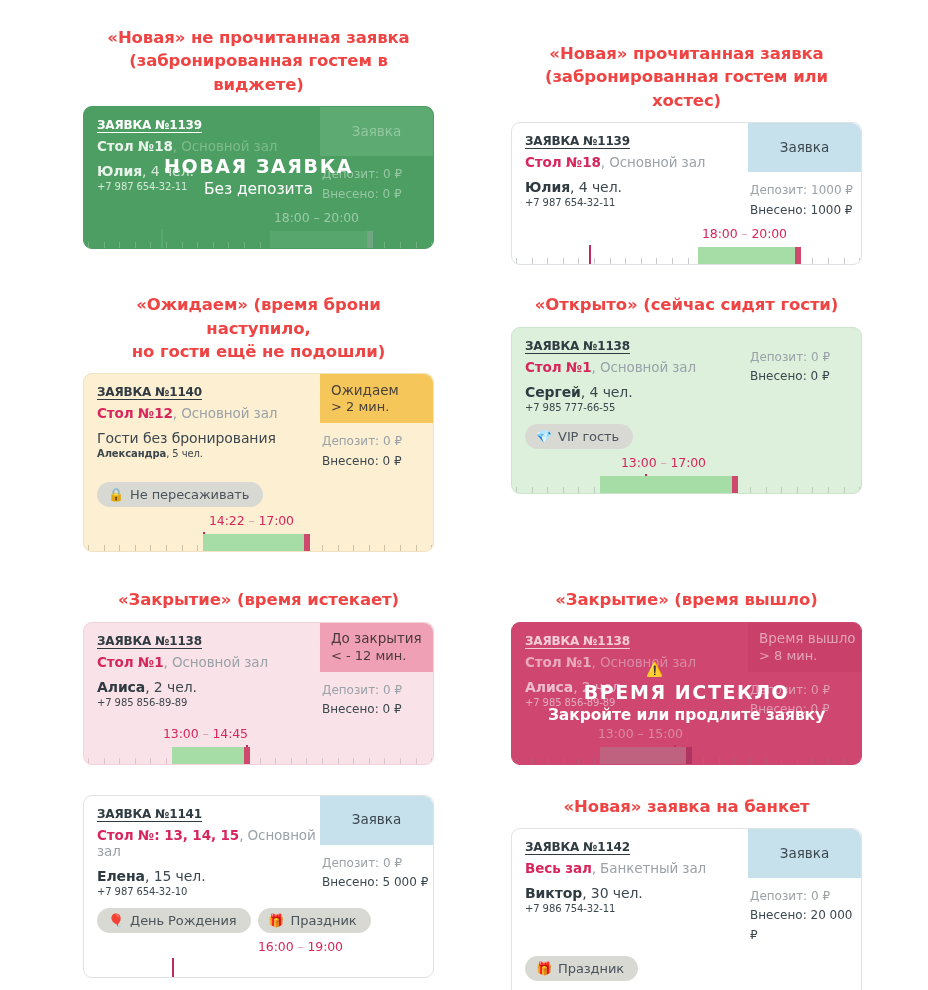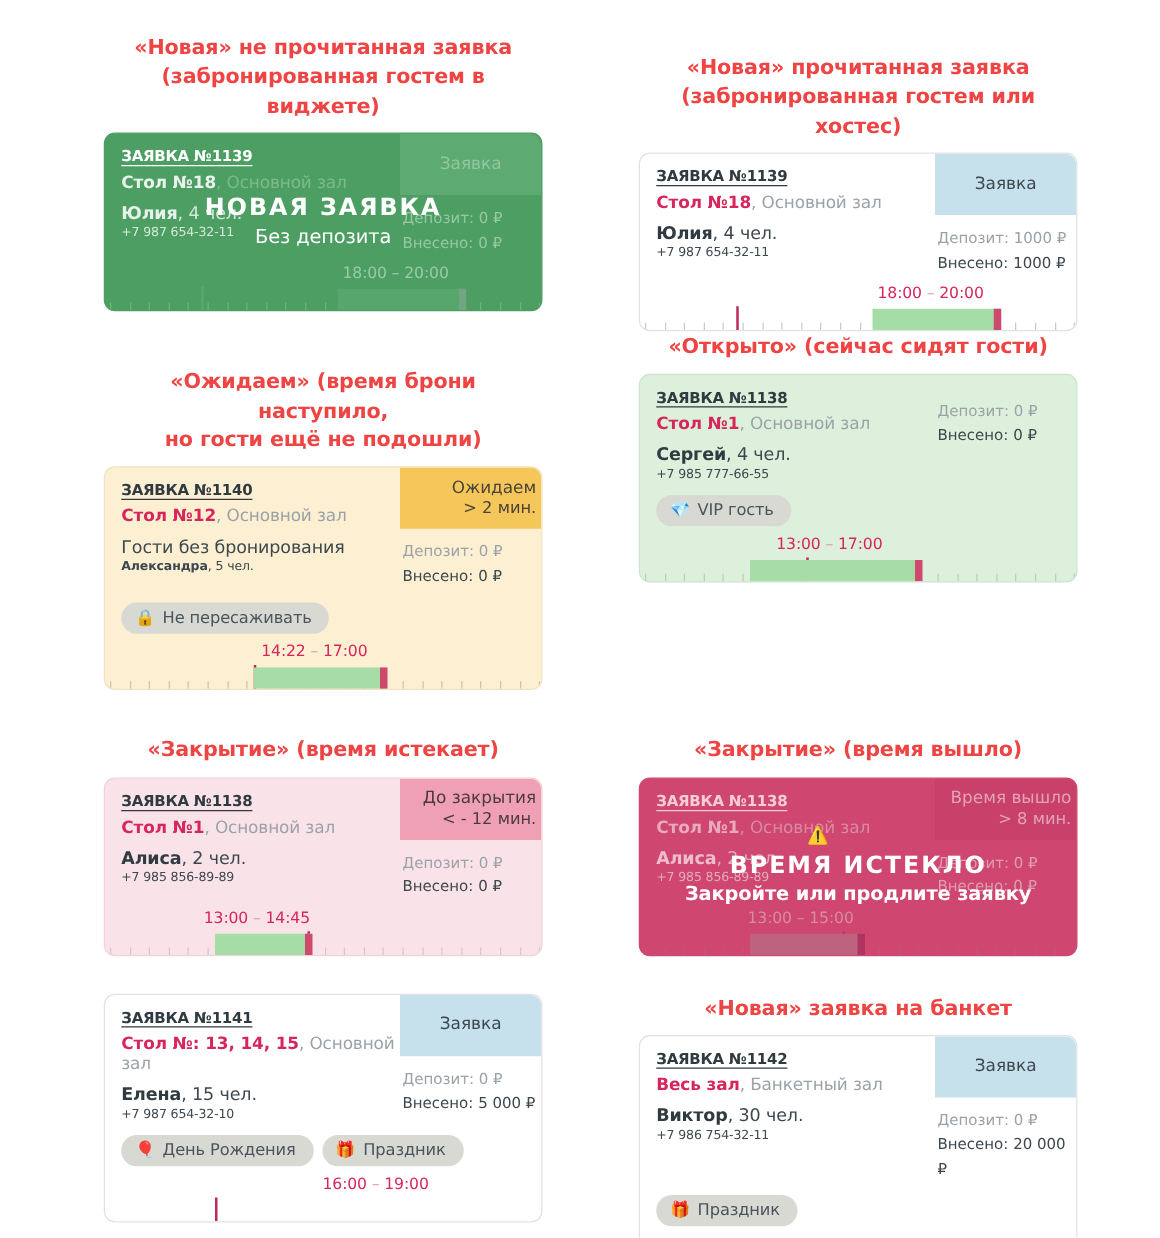--- a/index.html
+++ b/index.html
@@ -62,21 +62,21 @@
   .status-badge {
     width: 113px; min-height: 49px;
     display: flex; flex-direction: column; justify-content: center;
     align-items: center; text-align: center;
     font-size: 13.5px; color: #3c474e;
     border-radius: 0 9px 0 0;
     padding: 5px 4px;
     margin-top: -11px;
     line-height: 1.3;
   }
-  .status-badge.two { align-items: flex-end; padding-left: 11px; }
+  .status-badge.two { align-items: flex-start; padding-left: 11px; }
   .status-badge .l2 { font-size: 13px; }
 
   .money { padding: 9px 0 0 2px; font-size: 12px; line-height: 1.62; }
   .money .dep { color: #9aa2a8; }
   .money .paid { color: #3c474e; }
 
   .pills { padding: 11px 0 0 13px; display: flex; gap: 7px; }
   .pill {
     display: inline-flex; align-items: center; gap: 6px;
     background: #d9d9d4; color: #4a545b;
@@ -339,21 +339,21 @@
               <span class="tick" style="left:331.6px"></span>
               <span class="tick" style="left:347.2px"></span>
               <span class="nowline" style="left:119.3px"></span>
               <span class="bar" style="left:119.3px;width:105.3px"></span>
               <span class="barend" style="left:219.6px"></span>
             </div>
           </div>
         </div>
       </div>
     </div>
-    <div class="cell right" style="">
+    <div class="cell right" style="margin-top: 28px;">
       <div class="sec-title"><span>«Открыто» (сейчас сидят гости)</span></div>
       <div class="card t-mint">
         <div class="body">
           <div class="rowtop">
             <div class="info">
               <div class="req-no">ЗАЯВКА №1138</div>
               <div class="table-line"><span class="tbl">Стол №1</span><span>, Основной зал</span></div>
               <div class="guest"><span class="nm">Сергей</span><span>, 4 чел.</span></div>
               <div class="phone">+7 985 777-66-55</div>
             </div>

